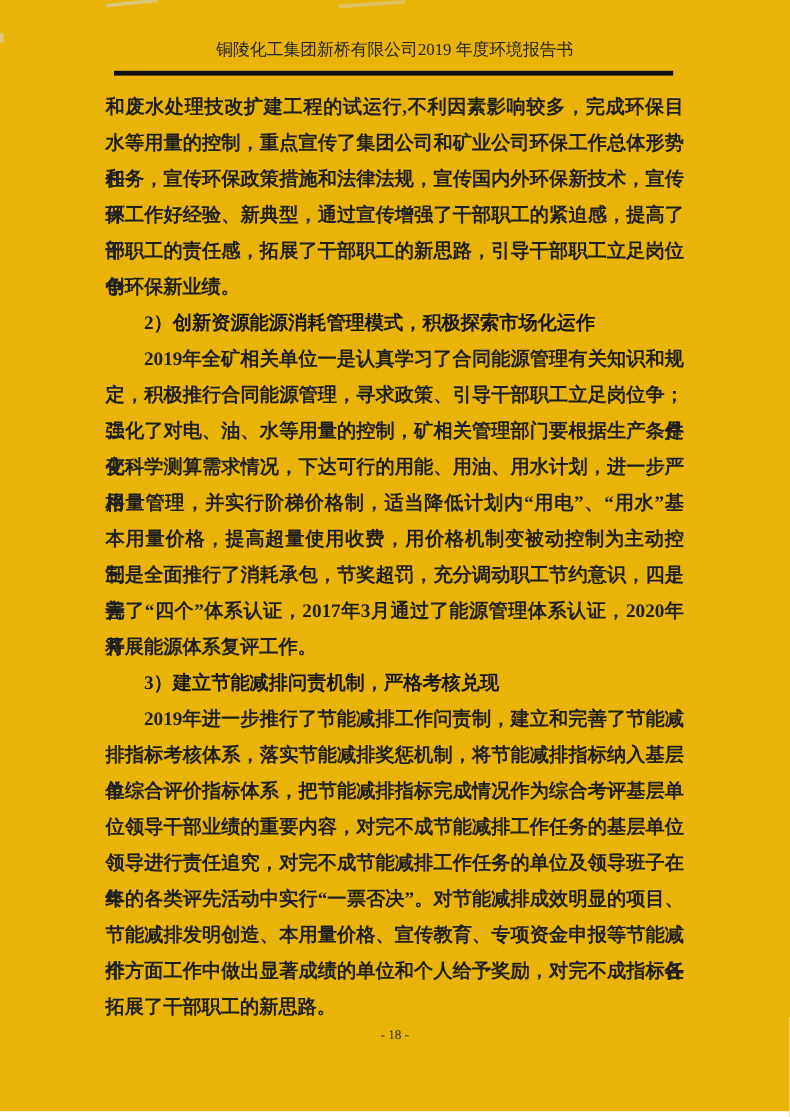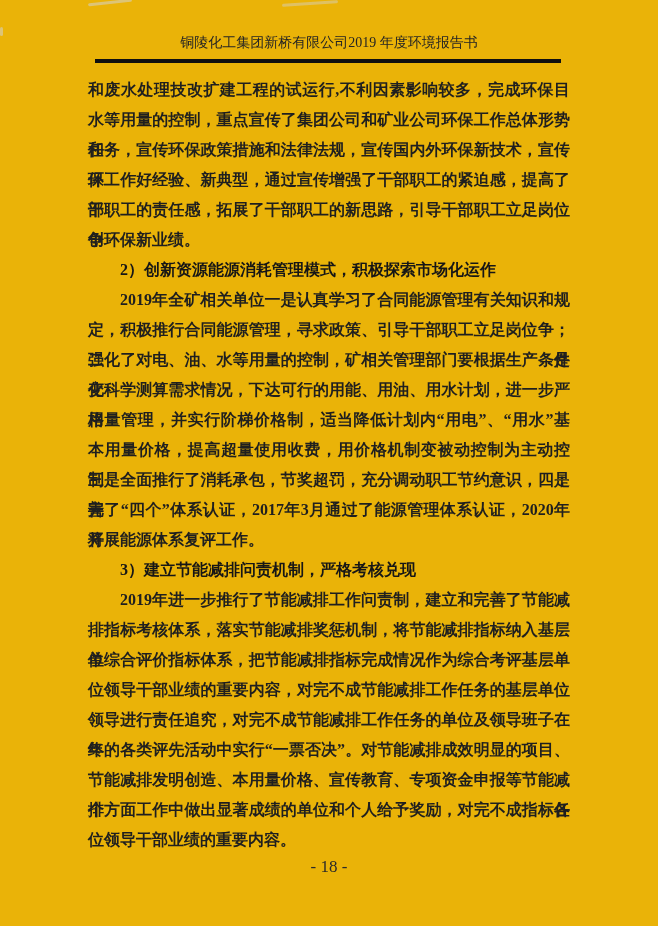--- a/index.html
+++ b/index.html
@@ -49,21 +49,21 @@
   .line.body-end { text-align-last: left; }
   .line.body-indent { padding-left: 32px; box-sizing: border-box; }
   .line.heading {
     text-align-last: left;
     padding-left: 32px; box-sizing: border-box;
     color: #161616;
   }
   .footer {
     position: absolute; top: 857px; left: 0; width: 100%;
     text-align: center;
-    font-size: 17px;
+    font-size: 11px;
     color: #2a2a2a;
   }
 </style>
 </head>
 <body>
 
 <div class="page">
   <div class="scan-artifact a1"></div>
   <div class="scan-artifact a2"></div>
   <div class="scan-artifact a3"></div>
@@ -91,17 +91,17 @@
       <div class="line body-end">开展能源体系复评工作。</div>
       <div class="line heading">3）建立节能减排问责机制，严格考核兑现</div>
       <div class="line body-indent">2019年进一步推行了节能减排工作问责制，建立和完善了节能减</div>
       <div class="line body">排指标考核体系，落实节能减排奖惩机制，将节能减排指标纳入基层单</div>
       <div class="line body">位综合评价指标体系，把节能减排指标完成情况作为综合考评基层单</div>
       <div class="line body">位领导干部业绩的重要内容，对完不成节能减排工作任务的基层单位</div>
       <div class="line body">领导进行责任追究，对完不成节能减排工作任务的单位及领导班子在年</div>
       <div class="line body">终的各类评先活动中实行“一票否决”。对节能减排成效明显的项目、</div>
       <div class="line body">节能减排发明创造、本用量价格、宣传教育、专项资金申报等节能减排各</div>
       <div class="line body">个方面工作中做出显著成绩的单位和个人给予奖励，对完不成指标任</div>
-      <div class="line body-end">位领导干部业绩的重要内容。</div>
+      <div class="line body-end">拓展了干部职工的新思路。</div>
     </div>
 
   <div class="footer">- 18 -</div>
 </div>
 
 </body></html>

